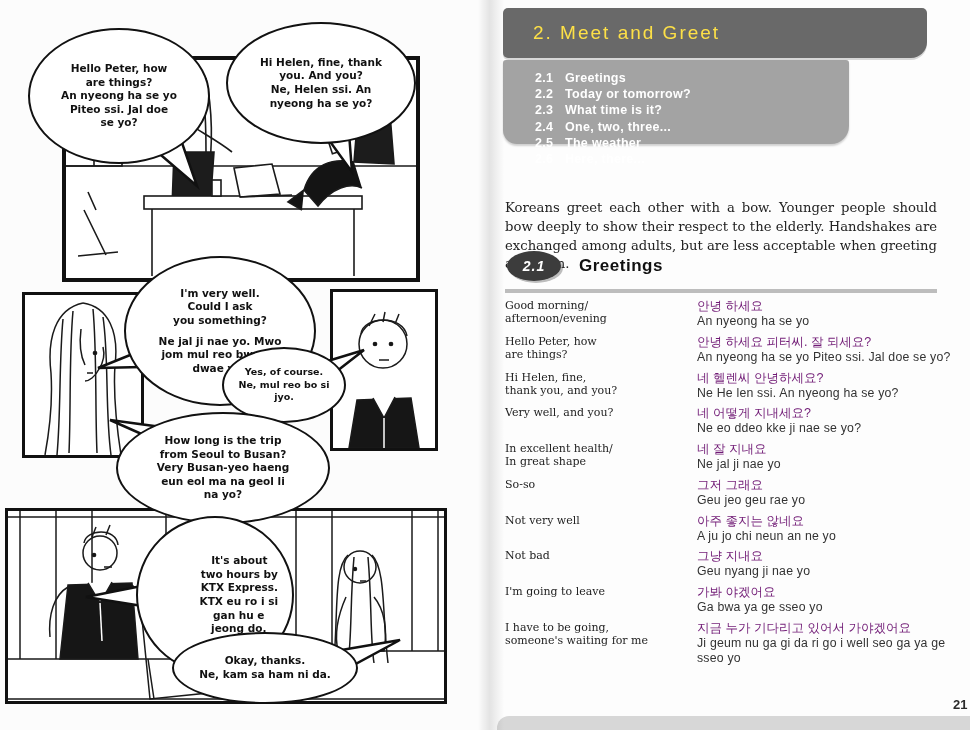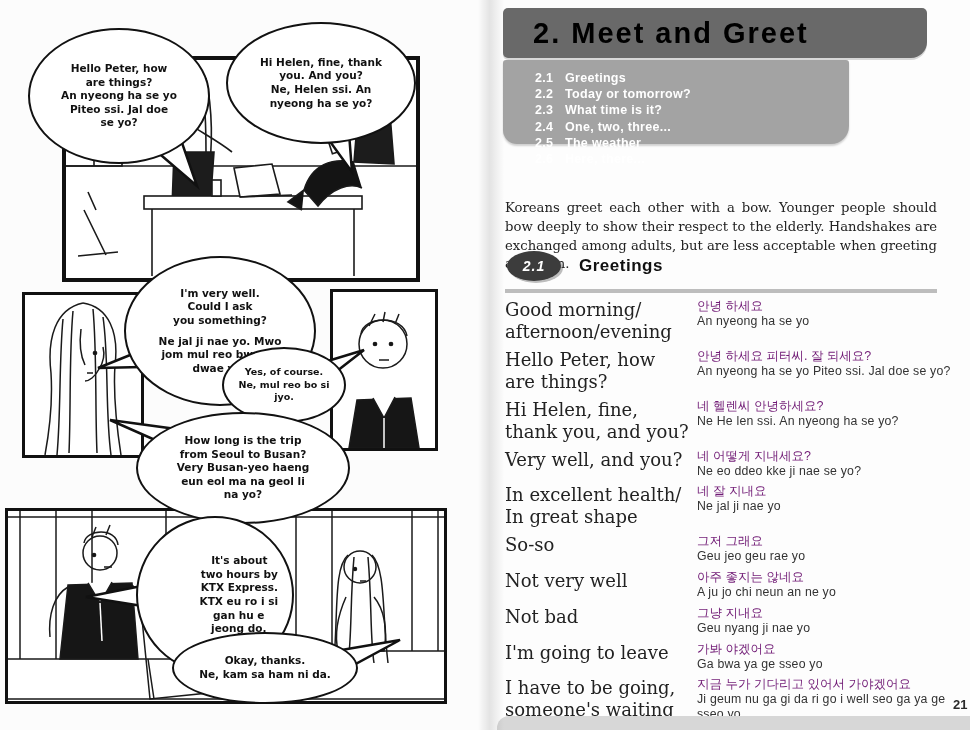--- a/index.html
+++ b/index.html
@@ -24,21 +24,21 @@
   
   .book-page{position:absolute;left:485px;top:0;width:485px;height:730px;background:#fdfdfd;}
   .gutter{position:absolute;left:478px;top:0;width:26px;height:730px;z-index:5;
     background:linear-gradient(90deg,rgba(0,0,0,0) 0%,rgba(0,0,0,.10) 45%,rgba(0,0,0,0) 100%);pointer-events:none;}
   .chapter-banner{
     position:absolute;left:18px;top:8px;width:424px;height:50px;
     background:#696969;border-radius:5px 5px 16px 5px;
     display:flex;align-items:center;padding-left:30px;box-sizing:border-box;
     box-shadow:0 2px 0 rgba(0,0,0,.15);
   }
-  .chapter-title{color:#000000;font-size:29px;font-weight:bold;letter-spacing:2px;}
+  .chapter-title{color:#fde047;font-size:19px;font-weight:normal;letter-spacing:2px;}
   .toc-box{
     position:absolute;left:18px;top:60px;width:346px;height:84px;
     background:#a3a3a3;border-radius:3px 3px 18px 14px;
     padding:10px 0 0 32px;box-sizing:border-box;
     box-shadow:0 2px 2px rgba(0,0,0,.18);
   }
   .toc-item{color:#fff;font-size:12.5px;font-weight:bold;line-height:16.2px;letter-spacing:.3px;}
   .toc-item .toc-num{display:inline-block;width:30px;}
   .intro{
     position:absolute;left:20px;top:186px;width:432px;
@@ -49,21 +49,21 @@
     width:54px;height:30px;background:#3c3c3c;border-radius:50%;
     display:flex;align-items:center;justify-content:center;
     color:#fff;font-size:14px;font-weight:bold;font-style:italic;letter-spacing:1px;
     box-shadow:2px 2px 0 rgba(0,0,0,.25);
   }
   .section-title{margin-left:18px;font-size:17px;font-weight:bold;letter-spacing:.5px;color:#111;}
   .section-rule{position:absolute;left:20px;top:289px;width:432px;height:4px;background:#bdbdbd;}
   .phrase-list{position:absolute;left:20px;top:299px;width:448px;display:flex;flex-direction:column;gap:6px;}
   .phrase-row{display:flex;align-items:flex-start;}
   .phrase-en{
-    width:192px;flex:none;font-family:"DejaVu Serif",serif;font-size:18px;line-height:1.22;
+    width:192px;flex:none;font-family:"DejaVu Serif",serif;font-size:11px;line-height:1.22;
     white-space:pre-line;color:#222;
   }
   .phrase-kr{flex:1;}
   .phrase-ko{font-size:12.5px;line-height:1.2;color:#701a75;}
   .phrase-rom{font-size:12.3px;line-height:1.2;color:#333;letter-spacing:.2px;}
   .footer-bar{
     position:absolute;left:12px;top:716px;width:473px;height:14px;
     background:#d7d7d7;border-radius:12px 0 0 0;
   }
   .page-number{position:absolute;left:468px;top:697px;font-size:13px;font-weight:bold;color:#2a2a2a;}
@@ -211,21 +211,21 @@
 Could I ask
 you something?</span>
     <span class="rom">Ne jal ji nae yo. Mwo
 jom mul reo bwa do
 dwae yo?</span>
   </div>
   <div class="bubble" style="left:222px;top:347px;width:124px;height:76px;font-size:9.5px;padding:6px 10px;">
     <span class="en">Yes, of course.</span>
     <span class="rom">Ne, mul reo bo si jyo.</span>
   </div>
-  <div class="bubble" style="left:136px;top:412px;width:214px;height:112px;padding:8px 18px;">
+  <div class="bubble" style="left:116px;top:412px;width:214px;height:112px;padding:8px 18px;">
     <span class="en">How long is the trip
 from Seoul to Busan?</span>
     <span class="rom">Very Busan-yeo haeng
 eun eol ma na  geol li
 na yo?</span>
   </div>
   <div class="bubble" style="left:136px;top:516px;width:158px;height:158px;padding:12px 14px;align-items:flex-end;">
     <span class="en">It's about
 two hours by
 KTX Express.</span>

